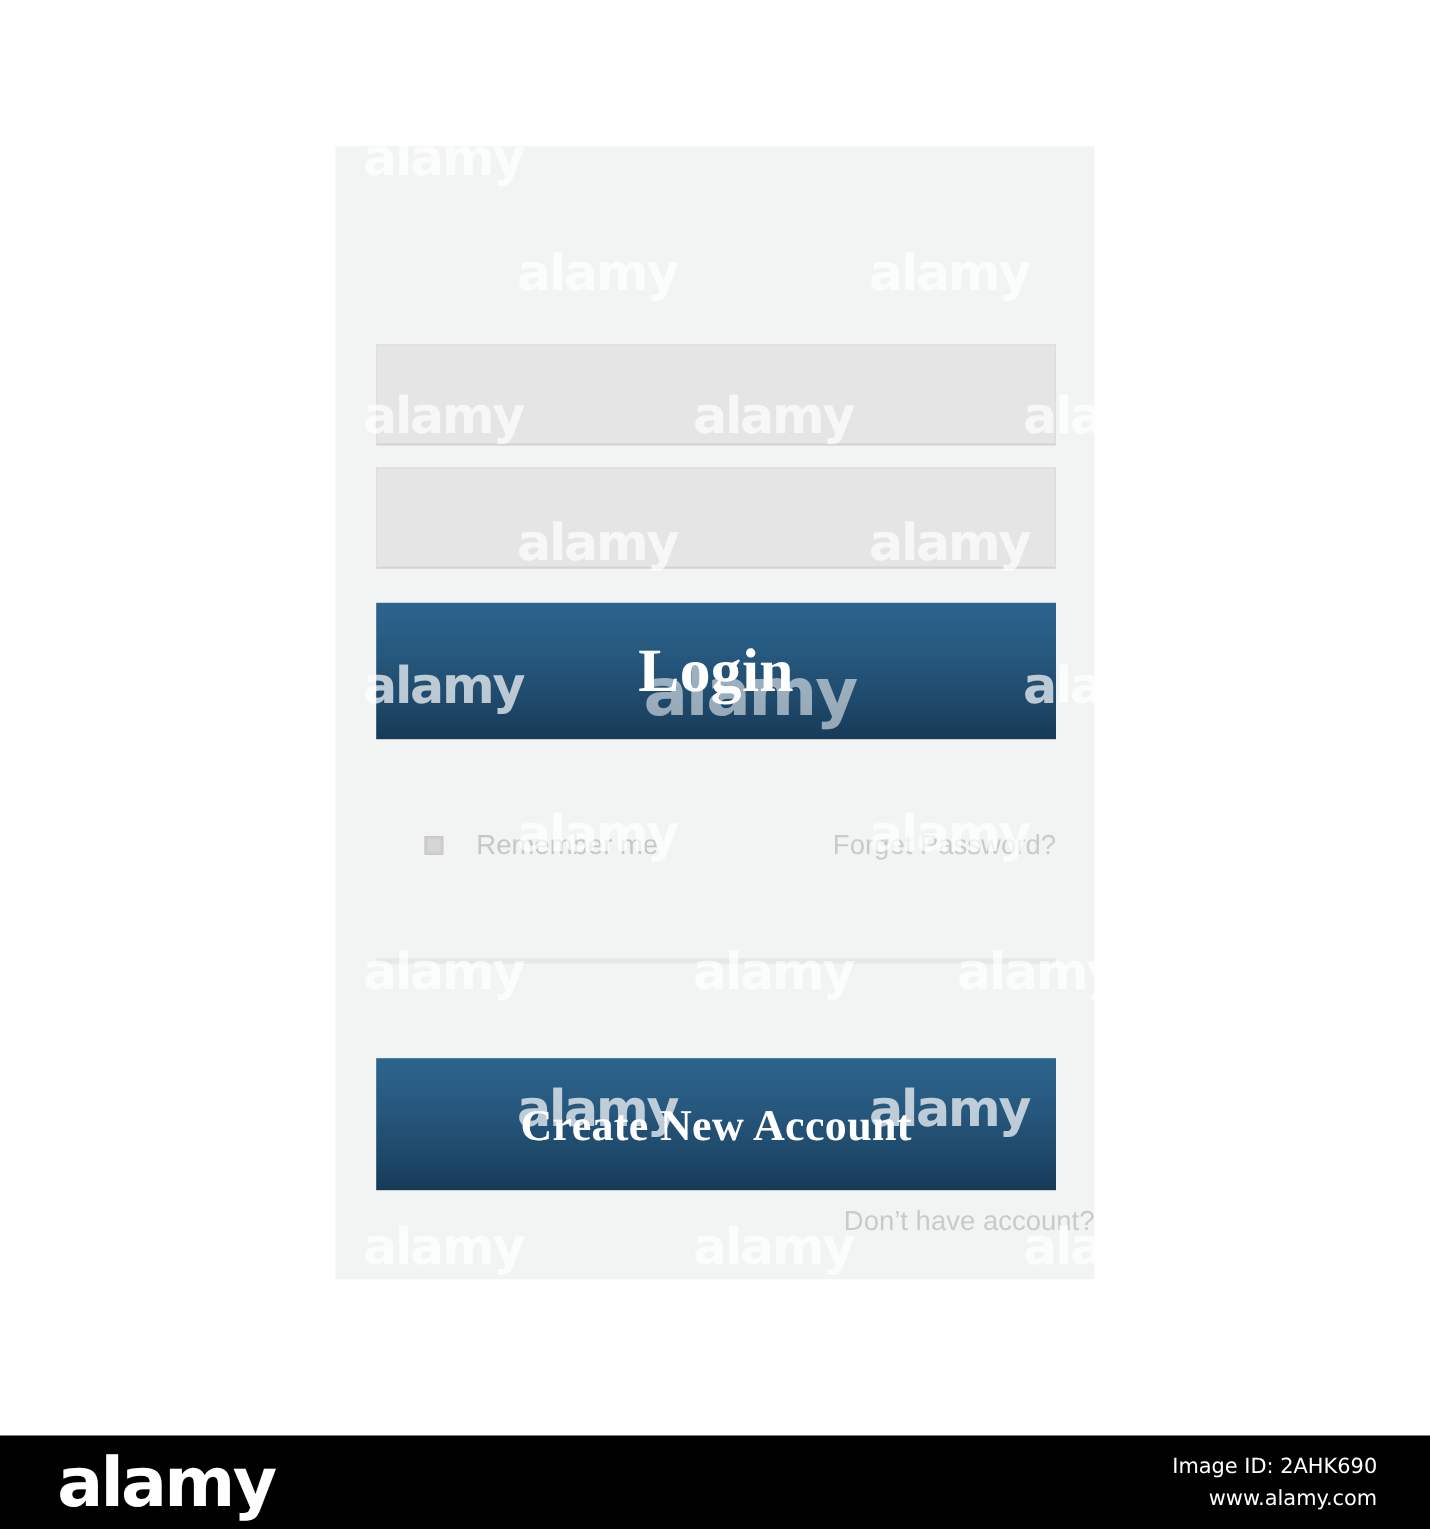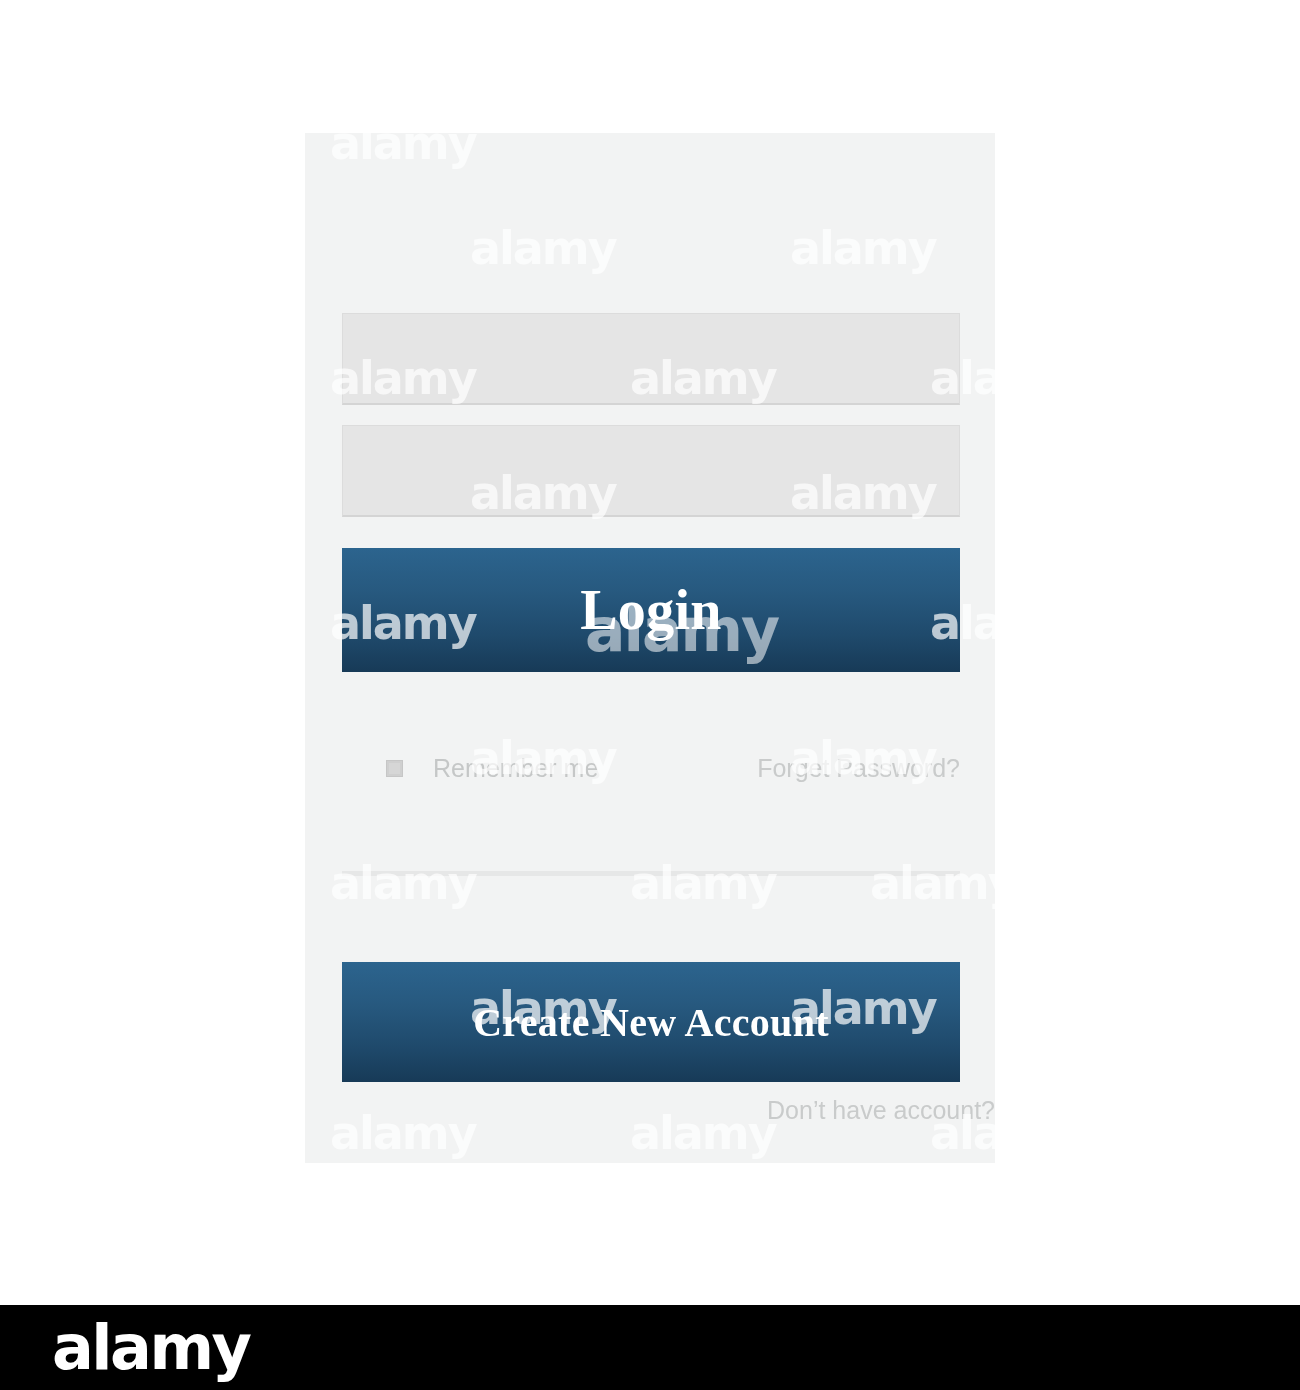--- a/index.html
+++ b/index.html
@@ -259,13 +259,17 @@
       <span class="wm-tile" style="left: 790px; top: 985px;">alamy</span>
       <span class="wm-tile" style="left: 330px; top: 1110px;">alamy</span>
       <span class="wm-tile" style="left: 630px; top: 1110px;">alamy</span>
       <span class="wm-tile" style="left: 930px; top: 1110px;">alamy</span>
     </div>
 
 </div>
 
 <div id="footer-bar">
   <div id="footer-logo">alamy</div>
+  <div id="footer-meta">
+    <div>Image ID: 2AHK690</div>
+    <div>www.alamy.com</div>
+  </div>
 </div>
 
 </body></html>

